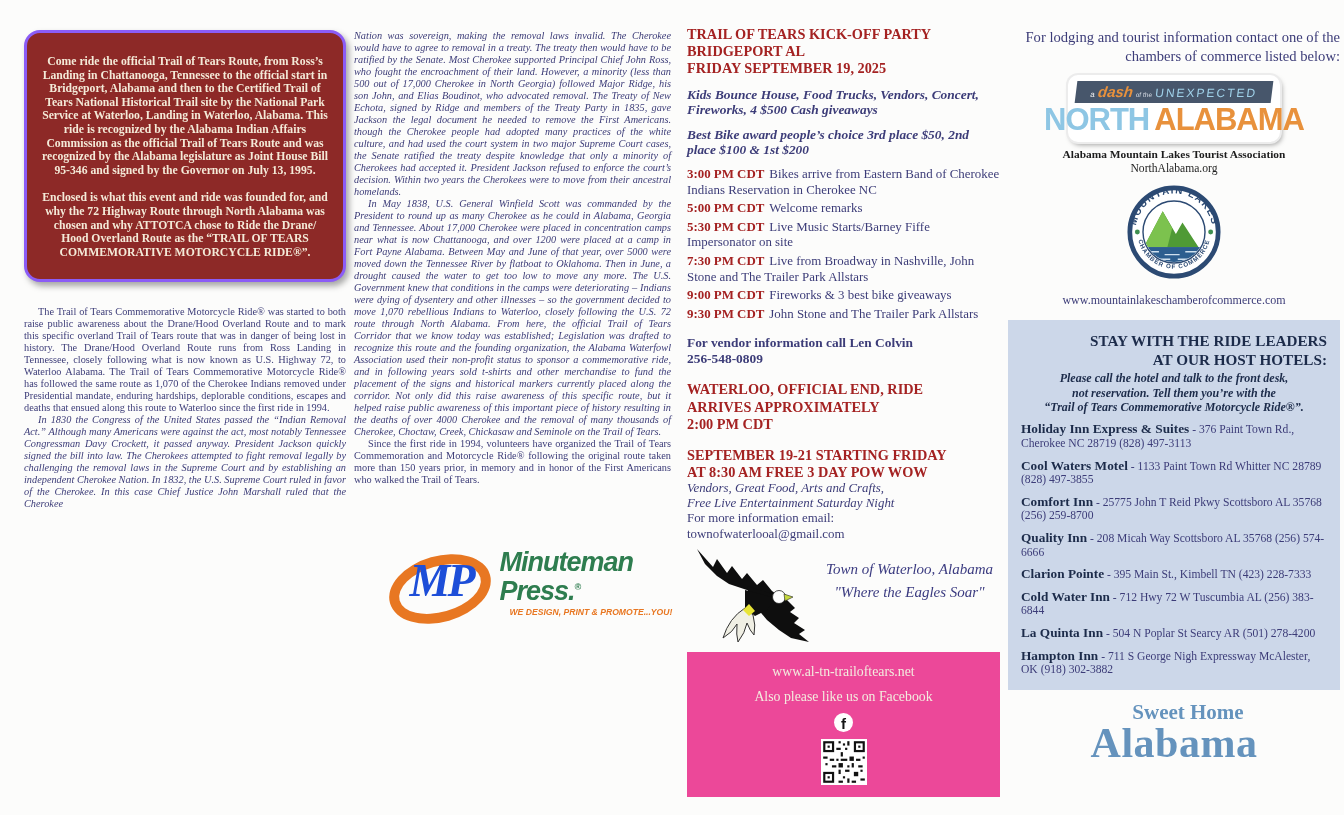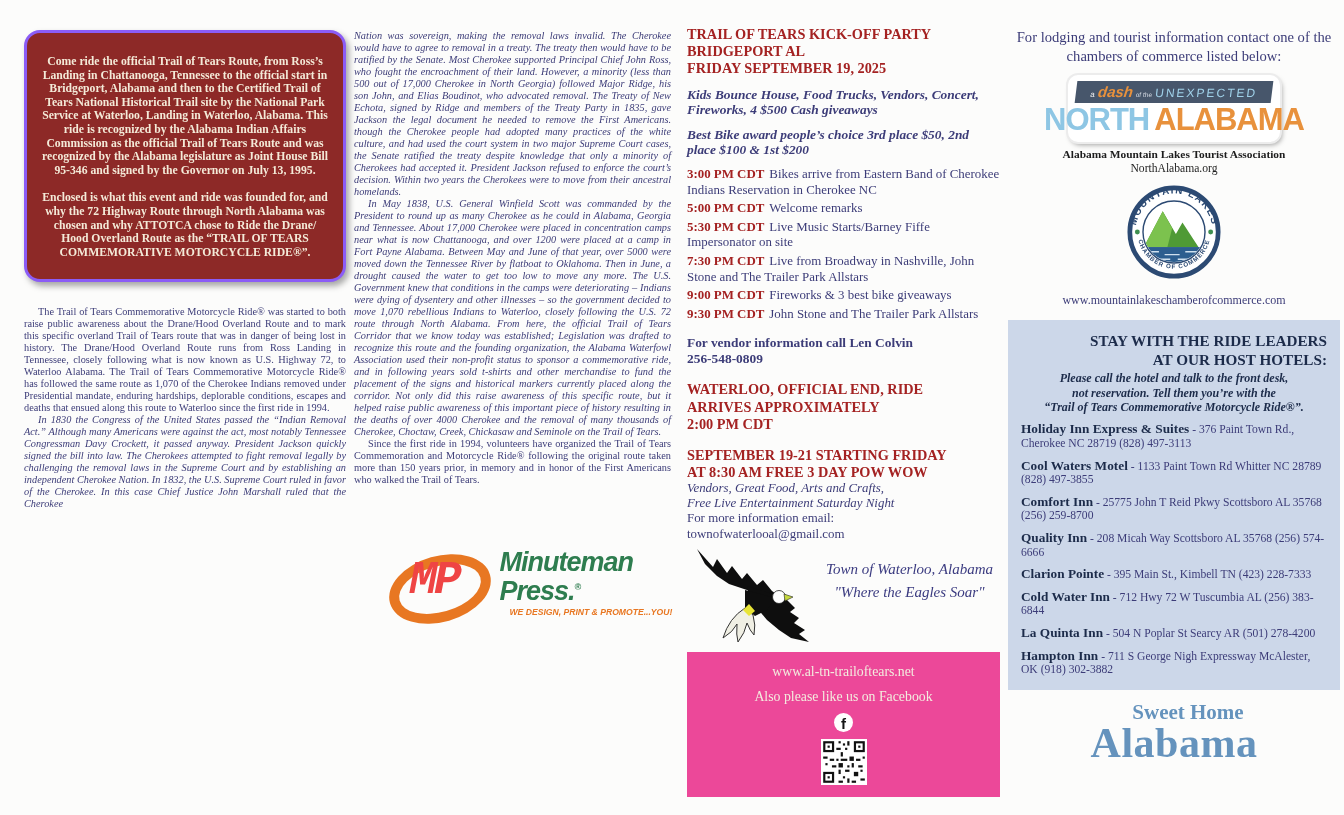--- a/index.html
+++ b/index.html
@@ -29,22 +29,22 @@
   #p1 .body-text { margin-top:24px; }
 
   
   #p2 { padding-top:30px; }
   .mp-logo { position:relative; width:250px; height:80px; margin:64px auto 0; }
   .mp-ellipse {
     position:absolute; left:0; top:6; top:6px; width:104px; height:66px;
     border:10px solid #e87722; border-radius:50%; transform:rotate(-16deg);
   }
   .mp-letters {
-    position:absolute; left:22px; top:8px; color:#ef4444; font-weight:bold; font-style:italic;
-    font-family:Liberation Mono, monospace; font-size:46px; line-height:46px; letter-spacing:-3px;
+    position:absolute; left:22px; top:8px; color:#1d4ed8; font-weight:bold; font-style:italic;
+    font-family:Liberation Serif, serif; font-size:46px; line-height:46px; letter-spacing:-3px;
   }
   .mp-text { position:absolute; left:112px; top:0; }
   .mp-name { color:#2e7d4f; font-weight:bold; font-style:italic;
     font-family:"Liberation Sans", sans-serif; font-size:27px; line-height:25px; letter-spacing:-1px; }
   .mp-reg { font-size:9px; vertical-align:super; }
   .mp-tag { color:#e87722; font-weight:bold; font-style:italic;
     font-family:"Liberation Sans", sans-serif; font-size:8.6px; margin-top:3px; white-space:nowrap;padding-left:10px; }
 
   
   #p3 { padding-top:26px; }
@@ -64,21 +64,21 @@
   .blackbox { margin-top:2px; background:#ec4899; color:#f3ecdf; text-align:center; padding:12px 4px 8px; }
   .bb-site { font-size:13.8px; }
   .bb-fb { font-size:13.8px; margin-top:9px; display:flex; align-items:center; justify-content:center; gap:8px;flex-direction:column; }
   .fb-circle { width:19px; height:19px; border-radius:50%; background:#ffffff; color:#141414;
     font-family:"Liberation Sans", sans-serif; font-weight:bold; font-size:15px;
     display:inline-flex; align-items:flex-end; justify-content:center; line-height:17px; }
   .qr { margin-top:7px; }
 
   
   #p4 { padding-top:28px; }
-  .p4-intro { color:#3c3c78; font-size:14.6px; line-height:18.6px; text-align:center; }
+  .p4-intro { color:#3c3c78; font-size:14.6px; line-height:18.6px; text-align:right; }
   .na-card { width:212px; margin:10px auto 0; background:#ffffff; border-radius:10px;
     padding:6px 8px 7px; box-shadow:0 0 0 2px #ececec, 2px 3px 5px rgba(0,0,0,.35); }
   .na-top { background:#47566b; transform:skewX(-7deg); padding:2px 6px 3px;
     display:flex; align-items:baseline; justify-content:center; gap:3px; }
   .na-a { color:#f0f0f0; font-size:8px; font-family:"Liberation Sans", sans-serif; }
   .na-dash { color:#e8913c; font-weight:bold; font-style:italic; font-size:15px; font-family:"Liberation Sans", sans-serif; }
   .na-ofthe { color:#d8dee6; font-size:6.5px; font-family:"Liberation Sans", sans-serif; }
   .na-unexp { color:#9fd0e8; font-size:12px; letter-spacing:2px; font-family:"Liberation Sans", sans-serif; }
   .na-main { display:flex; justify-content:center; gap:5px; margin-top:1px;
     font-family:"Liberation Sans", sans-serif; font-weight:bold; font-size:31px; line-height:31px; letter-spacing:-1px; }

